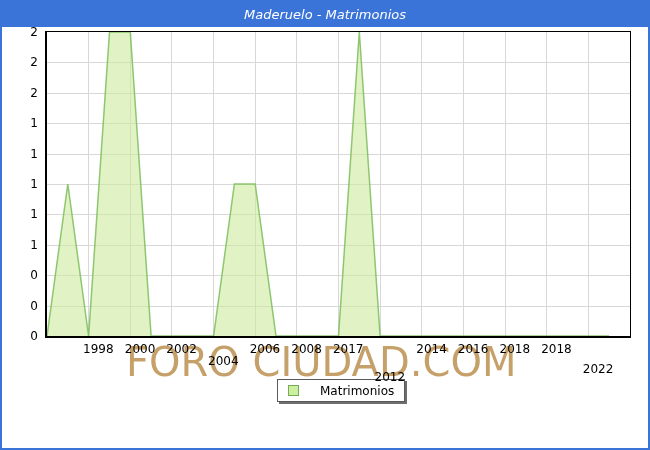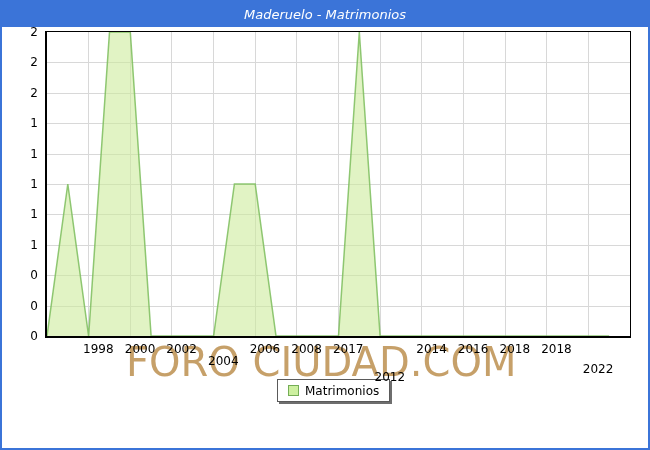--- a/index.html
+++ b/index.html
@@ -23,21 +23,21 @@
   }
   .plot svg{position:absolute;left:0;top:0;width:100%;height:100%;display:block;}
   .ticklabel{
     position:absolute;font-size:12px;color:#000;line-height:14px;
   }
   .ylab{text-align:right;}
   .xlab{text-align:right;}
   .legend{
     position:absolute;left:275px;top:377px;height:21px;padding:0 10px;
     background:#ffffff;border:1px solid #5a5a5a;box-shadow:2px 2px 0 #6e6e6e;
-    display:flex;align-items:center;gap:6px;font-size:12px;color:#000;
+    display:flex;align-items:center;gap:21px;font-size:12px;color:#000;
   }
   .swatch{width:9px;height:9px;display:inline-block;}
   .url{
     position:absolute;right:6px;top:427px;font-size:11px;color:#000;
   }
 </style>
 </head>
 <body>
 
 <div class="frame">

